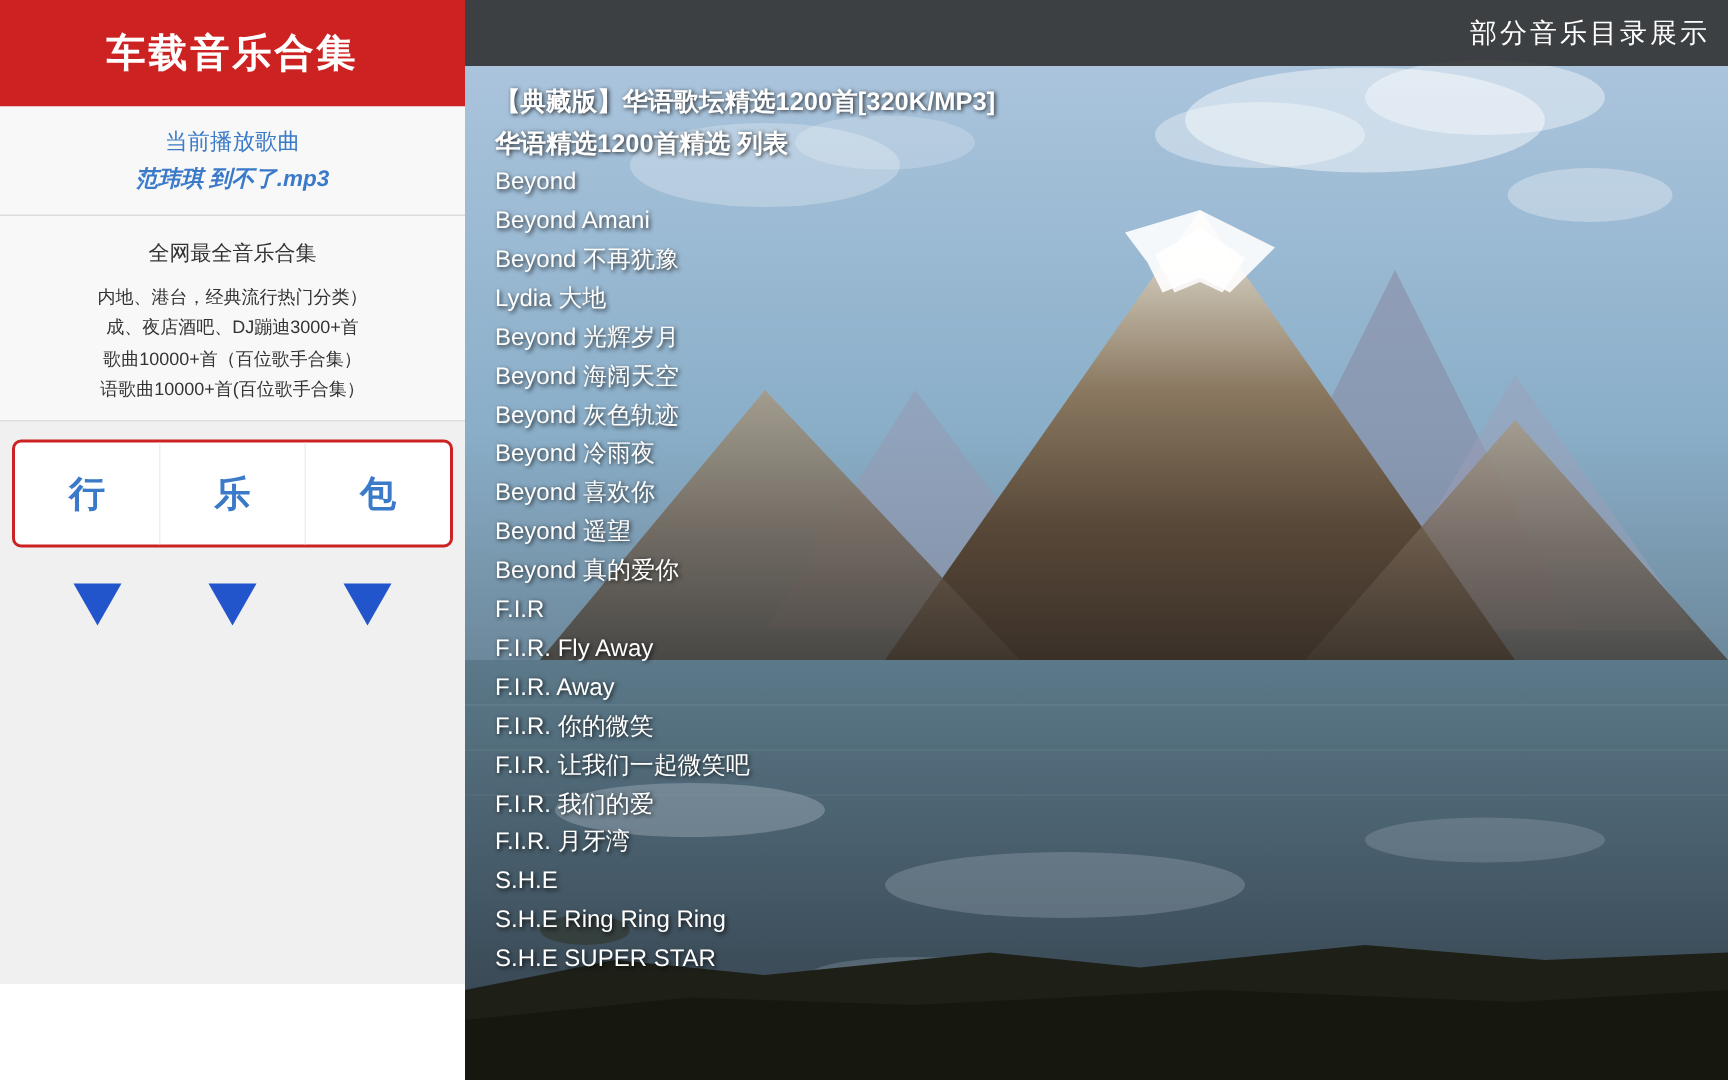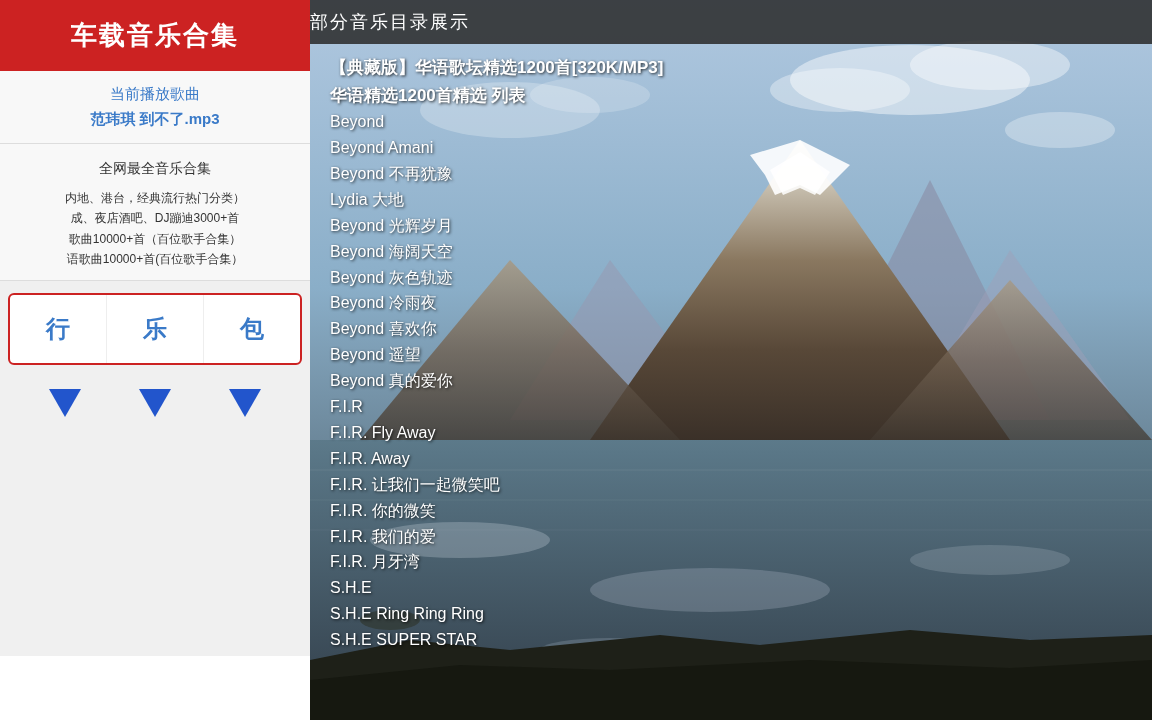--- a/index.html
+++ b/index.html
@@ -44,20 +44,21 @@
       font-size: 15px;
       text-align: center;
       margin-bottom: 6px;
     }
 
     #current-song-name {
       color: #3a7ac8;
       font-size: 15px;
       text-align: center;
       font-weight: bold;
+      font-style: italic;
     }
 
     #info-section {
       padding: 16px 10px 10px 10px;
       background: #f8f8f8;
       text-align: center;
       border-bottom: 1px solid #ddd;
     }
 
     #info-main-title {
@@ -152,23 +153,23 @@
       top: 0; left: 0;
       width: 100%; height: 100%;
       z-index: 1;
     }
 
     #top-bar {
       position: absolute;
       top: 0; left: 0; right: 0;
       background: rgba(40, 40, 40, 0.85);
       color: white;
-      text-align: left;
+      text-align: right;
       font-size: 18px;
-      padding: 10px 0;
+      padding: 10px 12px;
       z-index: 10;
       letter-spacing: 2px;
     }
 
     #music-list {
       position: absolute;
       top: 44px;
       left: 0; right: 0; bottom: 0;
       z-index: 10;
       padding: 10px 20px;
@@ -319,21 +320,21 @@
       <div class="music-item">Beyond 光辉岁月</div>
       <div class="music-item">Beyond 海阔天空</div>
       <div class="music-item">Beyond 灰色轨迹</div>
       <div class="music-item">Beyond 冷雨夜</div>
       <div class="music-item">Beyond 喜欢你</div>
       <div class="music-item">Beyond 遥望</div>
       <div class="music-item">Beyond 真的爱你</div>
       <div class="music-item">F.I.R</div>
       <div class="music-item">F.I.R. Fly Away</div>
       <div class="music-item">F.I.R. Away</div>
+      <div class="music-item">F.I.R. 你的微笑</div>
       <div class="music-item">F.I.R. 让我们一起微笑吧</div>
-      <div class="music-item">F.I.R. 你的微笑</div>
       <div class="music-item">F.I.R. 我们的爱</div>
       <div class="music-item">F.I.R. 月牙湾</div>
       <div class="music-item">S.H.E</div>
       <div class="music-item">S.H.E Ring Ring Ring</div>
       <div class="music-item">S.H.E SUPER STAR</div>
     </div>
 </div>
 
 </body></html>

